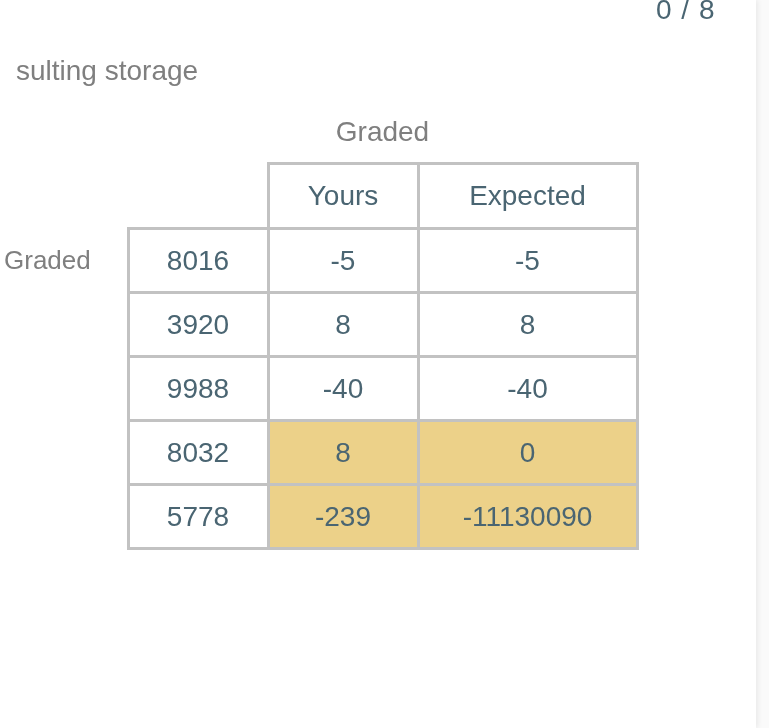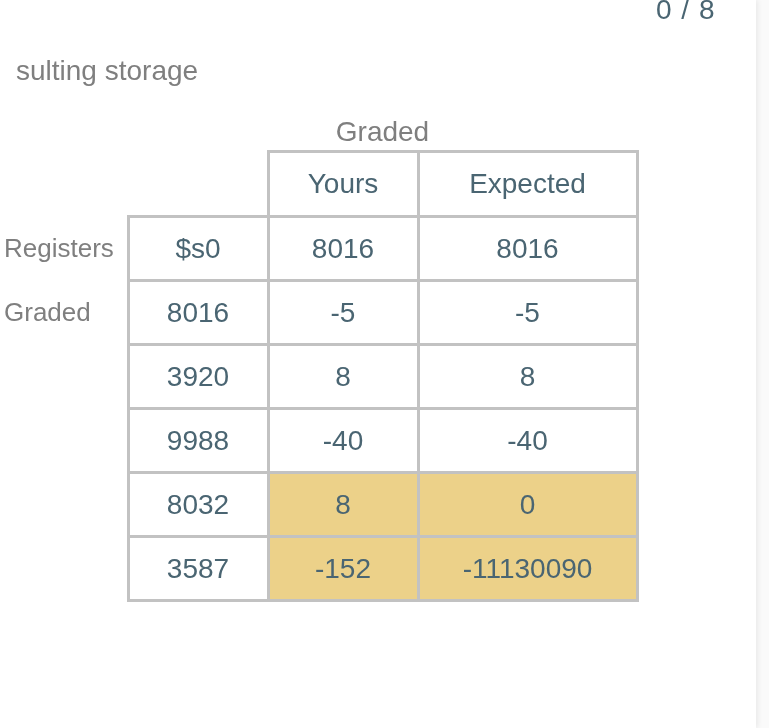--- a/index.html
+++ b/index.html
@@ -39,21 +39,21 @@
     position: absolute;
     top: 104px;
     left: 128px;
     width: 509px;
     text-align: center;
     font-size: 28px;
     color: var(--label);
   }
   table.grade-table {
     position: absolute;
-    top: 150px;
+    top: 162px;
     left: 0;
     border-collapse: collapse;
     table-layout: fixed;
   }
   .grade-table td, .grade-table th {
     border: 3px solid var(--border);
     font-size: 28px;
     font-weight: normal;
     color: var(--text);
     text-align: center;
@@ -92,26 +92,20 @@
         <col style="width:219px">
     </colgroup>
     <tbody>
         <tr class="head">
       <td class="labelcol nob"></td>
       <td class="nob"></td>
       <th>Yours</th>
       <th>Expected</th>
     </tr>
     <tr>
-      <td class="labelcol">Registers</td>
-      <td>$s0</td>
-      <td>8016</td>
-      <td>8016</td>
-    </tr>
-    <tr>
       <td class="labelcol">Graded</td>
       <td>8016</td>
       <td>-5</td>
       <td>-5</td>
     </tr>
     <tr>
       <td class="labelcol"></td>
       <td>3920</td>
       <td>8</td>
       <td>8</td>
@@ -123,19 +117,19 @@
       <td>-40</td>
     </tr>
     <tr>
       <td class="labelcol"></td>
       <td>8032</td>
       <td class="hl">8</td>
       <td class="hl">0</td>
     </tr>
     <tr>
       <td class="labelcol"></td>
-      <td>3587</td>
-      <td class="hl">-152</td>
+      <td>5778</td>
+      <td class="hl">-239</td>
       <td class="hl">-11130090</td>
     </tr>
   </tbody>
     </table>
 </div>
 
 </body></html>

